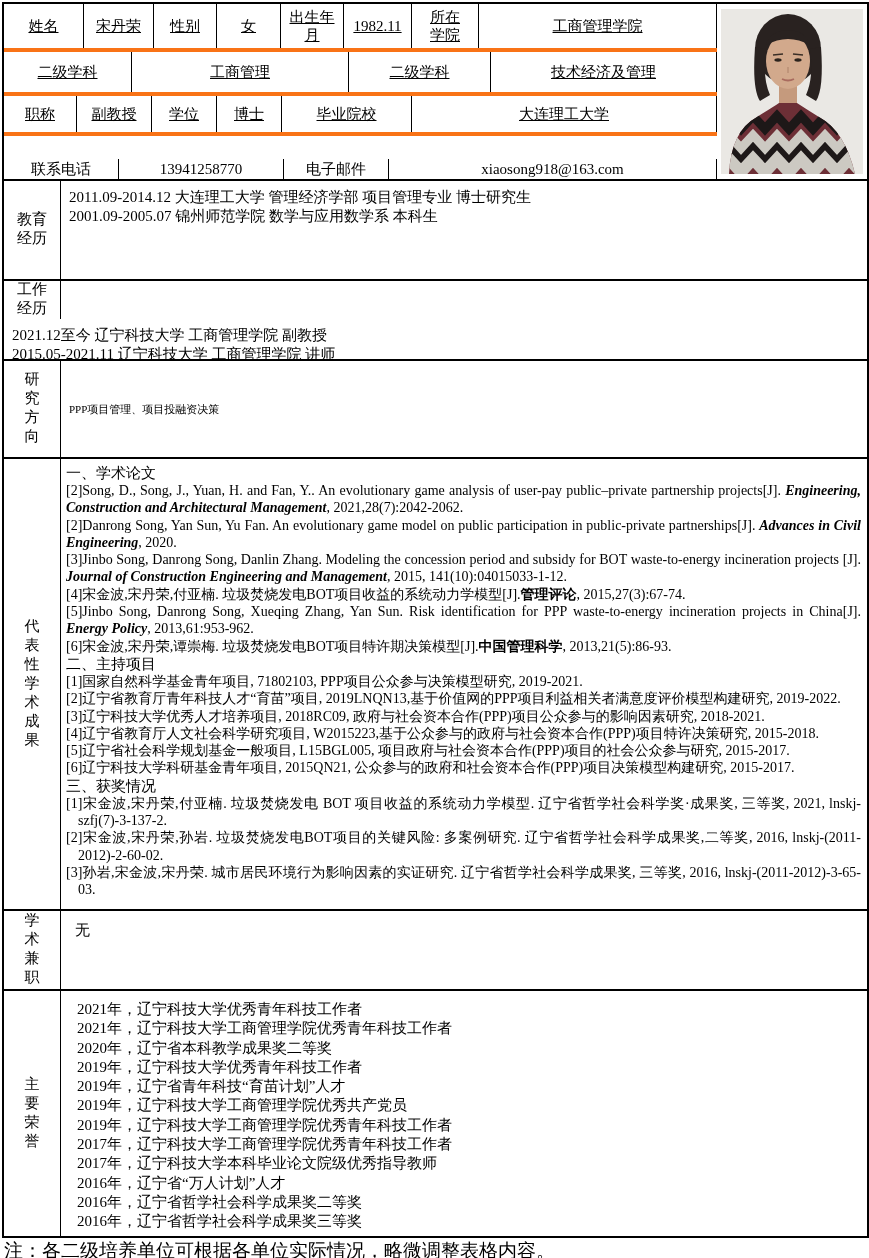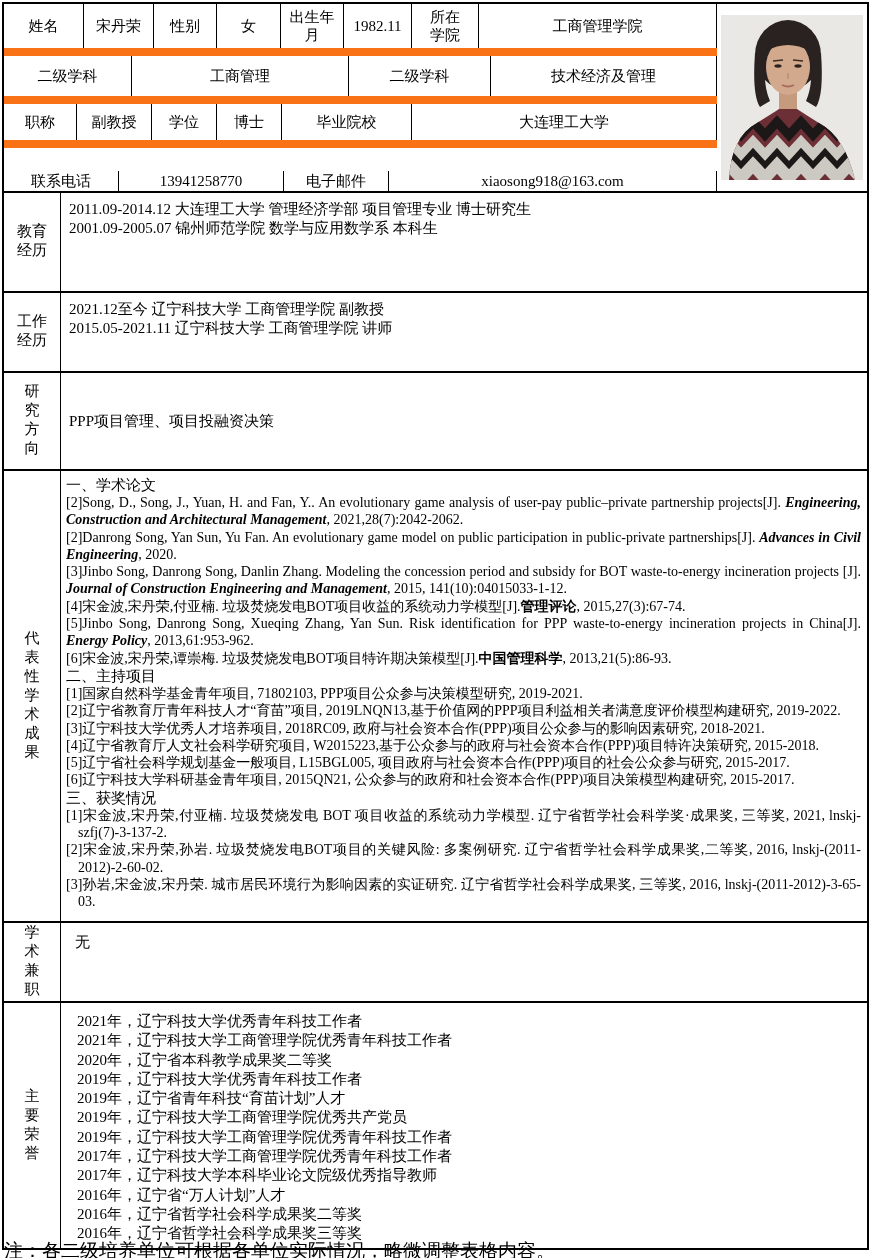--- a/index.html
+++ b/index.html
@@ -9,45 +9,45 @@
     color:#000;-webkit-font-smoothing:none;
   }
   .resume-table{
     position:absolute;left:2px;top:2px;width:863px;
     border:2px solid #000;background:#fff;box-sizing:content-box;
   }
   
   .top-block{display:flex;border-bottom:2px solid #000;}
   .top-left{width:713px;}
   .trow{display:flex;align-items:stretch;}
-  .trow.bb{border-bottom:8px solid #f97316;}
+  .trow.bb{border-bottom:4px solid #f97316;text-decoration:underline;}
   .c{
     border-right:1px solid #000;box-sizing:border-box;
     display:flex;align-items:center;justify-content:center;
     text-align:center;font-size:15px;line-height:18px;padding:1px 2px;
   }
   .c.grow{flex:1;}
   .r1{height:44px;} .r2{height:40px;} .r3{height:36px;} .r4{height:43px;align-items:flex-end;}
   .photo-cell{flex:1;display:flex;align-items:center;justify-content:center;background:#fff;}
   .photo-cell svg{display:block;}
   
   .section{display:flex;border-bottom:2px solid #000;}
   .section.last{border-bottom:none;}
   .vhead{
     width:57px;border-right:1px solid #000;box-sizing:border-box;
     display:flex;align-items:center;justify-content:center;
     font-size:15px;line-height:19px;text-align:center;white-space:pre-line;font-family:Liberation Mono, monospace;
   }
   .content{flex:1;box-sizing:border-box;}
   .edu .content, .work .content{padding:7px 8px 0 8px;font-size:15px;line-height:19px;}
-  .research .content{display:flex;align-items:center;padding-left:8px;font-size:15px;}
+  .research .content{display:flex;align-items:center;padding-left:8px;font-size:11px;}
   .ach .content{padding:5px 6px 0 5px;font-size:14px;line-height:17.3px;}
   .pos .content{padding:10px 8px 0 14px;font-size:15px;}
   .honors .content{padding:9px 8px 0 16px;font-size:15px;line-height:19.3px;}
-  .h-edu{height:98px;} .h-work{height:78px;} .h-research{height:96px;}
+  .h-edu{height:98px;} .h-work{height:78px;flex-direction:column;} .h-research{height:96px;}
   .h-ach{height:450px;} .h-pos{height:78px;} .h-honors{height:245px;}
   .pub, .prj, .awd{text-align:justify;}
   .awd{padding-left:12px;text-indent:-12px;}
   .group-heading{font-size:15px;line-height:18px;}
   .bi{font-weight:bold;font-style:italic;}
   .b{font-weight:bold;}
   .footer-note{
     position:absolute;left:4px;top:1238px;font-size:19px;
   }
 </style>

